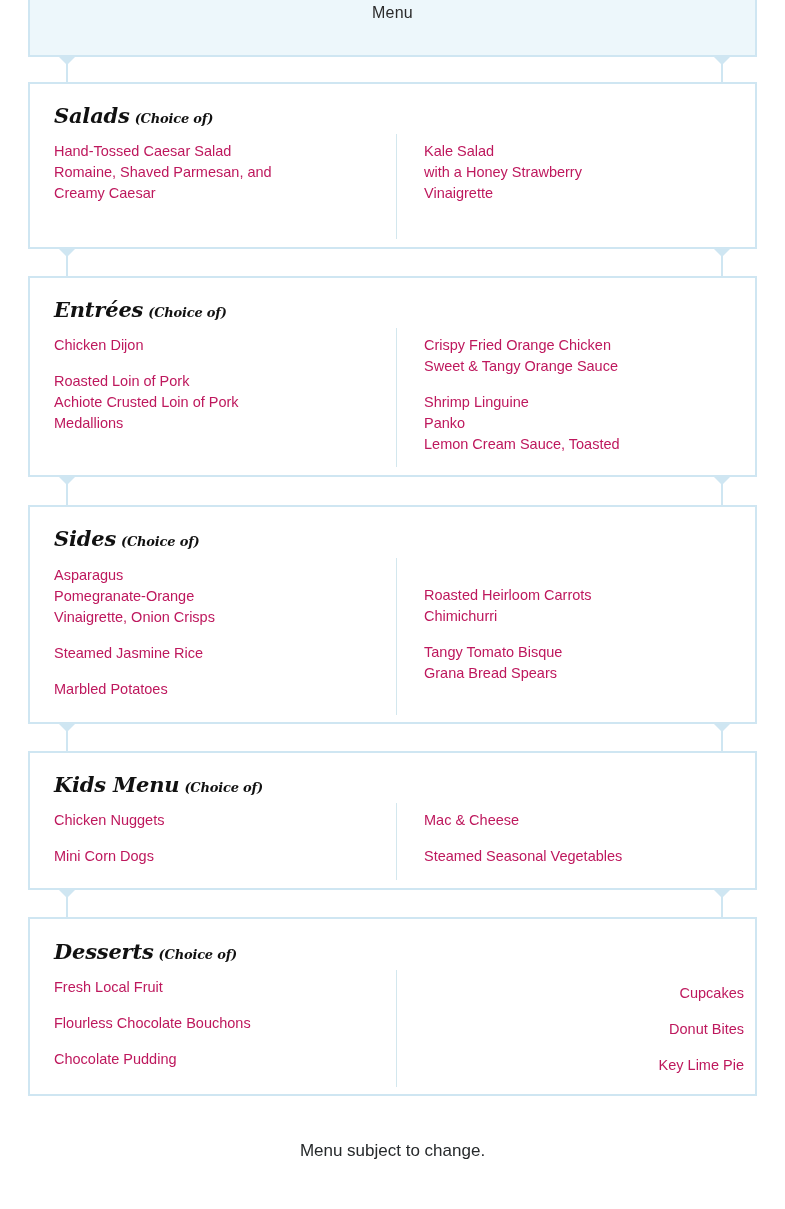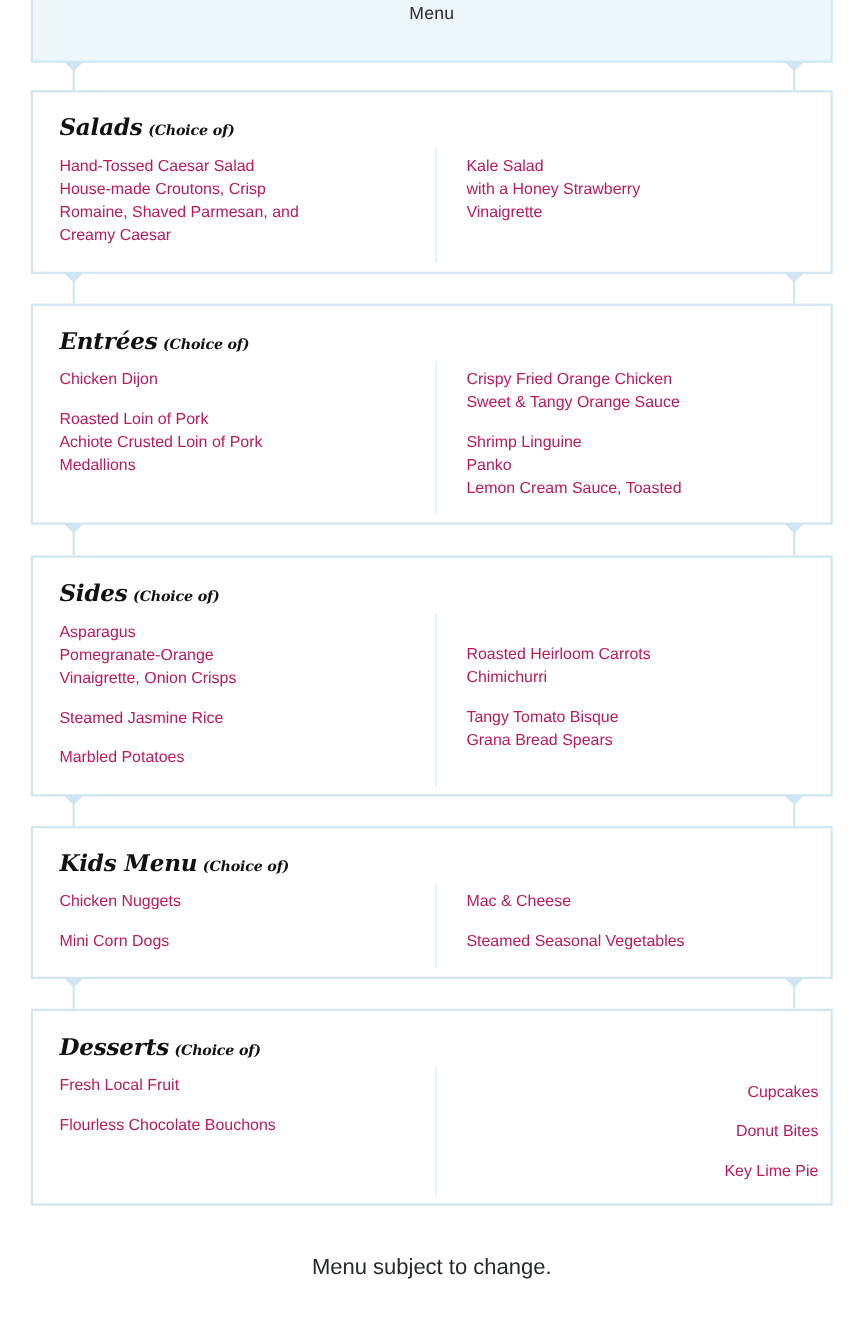--- a/index.html
+++ b/index.html
@@ -104,21 +104,21 @@
   .item { margin: 0; }
   .item + .item { margin-top: 15px; }
   .item .line { display: block; }
 
   
   .footer-note {
     position: absolute;
     left: 0;
     width: 785px;
     text-align: center;
-    font-size: 20px;
+    font-size: 17px;
     color: #26292b;
   }
 </style>
 </head>
 <body>
 
 <div class="menu-wrap">
 
   <div class="card header-card" style="top:-38px; height:95px;">
     <div class="card-title" style="padding-top:40px;">Menu</div>
@@ -131,21 +131,20 @@
 <div class="connector" style="left: 66px; top: 57px; height: 25px;"></div>
     <div class="notch" style="left: 58px; top: 56px;"></div>
     <div class="connector" style="left: 721px; top: 57px; height: 25px;"></div>
     <div class="notch" style="left: 713px; top: 56px;"></div>
     <div class="card" style="top: 82px; height: 167px;"></div>
     <div class="sec-head" style="left: 54px; top: 103px;"><span class="sec-name">Salads</span><span class="sec-choice">(Choice of)</span></div>
     <div class="divider" style="top: 134px; height: 105px;"></div>
     <div class="col col-left" style="top: 141px;">
       <div class="item">
         <span class="line">Hand-Tossed Caesar Salad</span>
-        <span class="line">House-made Croutons, Crisp</span>
         <span class="line">Romaine, Shaved Parmesan, and</span>
         <span class="line">Creamy Caesar</span>
       </div>
     </div>
     <div class="col col-right" style="top: 141px;">
       <div class="item">
         <span class="line">Kale Salad</span>
         <span class="line">with a Honey Strawberry</span>
         <span class="line">Vinaigrette</span>
       </div>
@@ -238,20 +237,23 @@
     <div class="card" style="top: 917px; height: 179px;"></div>
     <div class="sec-head" style="left: 54px; top: 939px;"><span class="sec-name">Desserts</span><span class="sec-choice">(Choice of)</span></div>
     <div class="divider" style="top: 970px; height: 117px;"></div>
     <div class="col col-left" style="top: 977px;">
       <div class="item">
         <span class="line">Fresh Local Fruit</span>
       </div>
       <div class="item">
         <span class="line">Flourless Chocolate Bouchons</span>
       </div>
+      <div class="item">
+        <span class="line">Chocolate Pudding</span>
+      </div>
     </div>
     <div class="col col-right" style="top: 983px; text-align: right;">
       <div class="item">
         <span class="line">Cupcakes</span>
       </div>
       <div class="item">
         <span class="line">Donut Bites</span>
       </div>
       <div class="item">
         <span class="line">Key Lime Pie</span>

